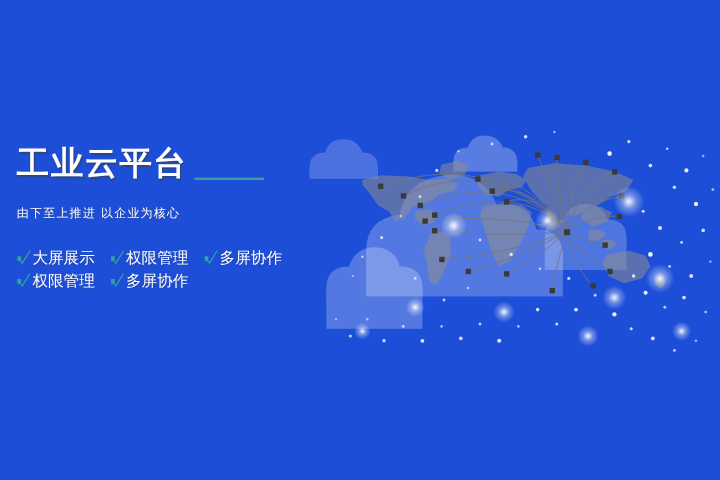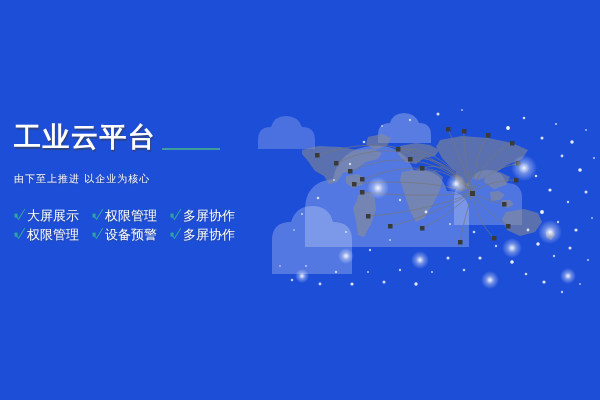--- a/index.html
+++ b/index.html
@@ -344,29 +344,20 @@
       <div class="feature-item">
         <span class="check-icon">
           <svg width="12" height="13" viewBox="0 0 12 13" aria-hidden="true">
             <path d="M1 6 L4.3 10.5 L10.5 0.8 L11.3 1.3 L4.6 12.2 L0.2 6.6 Z" fill="#2fa3a3"></path>
             <path d="M0.6 5.6 L3.6 5.6 L3.6 9.6 L0.6 9.6 Z" fill="#2fa3a3"></path>
           </svg>
         </span>
         <span class="feature-label">权限管理</span>
       </div>
 
-      <div class="feature-item">
-        <span class="check-icon">
-          <svg width="12" height="13" viewBox="0 0 12 13" aria-hidden="true">
-            <path d="M1 6 L4.3 10.5 L10.5 0.8 L11.3 1.3 L4.6 12.2 L0.2 6.6 Z" fill="#2fa3a3"></path>
-            <path d="M0.6 5.6 L3.6 5.6 L3.6 9.6 L0.6 9.6 Z" fill="#2fa3a3"></path>
-          </svg>
-        </span>
-        <span class="feature-label">设备预警</span>
-      </div>
 
 
 
       <div class="feature-item">
         <span class="check-icon">
           <svg width="12" height="13" viewBox="0 0 12 13" aria-hidden="true">
             <path d="M1 6 L4.3 10.5 L10.5 0.8 L11.3 1.3 L4.6 12.2 L0.2 6.6 Z" fill="#2fa3a3"></path>
             <path d="M0.6 5.6 L3.6 5.6 L3.6 9.6 L0.6 9.6 Z" fill="#2fa3a3"></path>
           </svg>
         </span>

